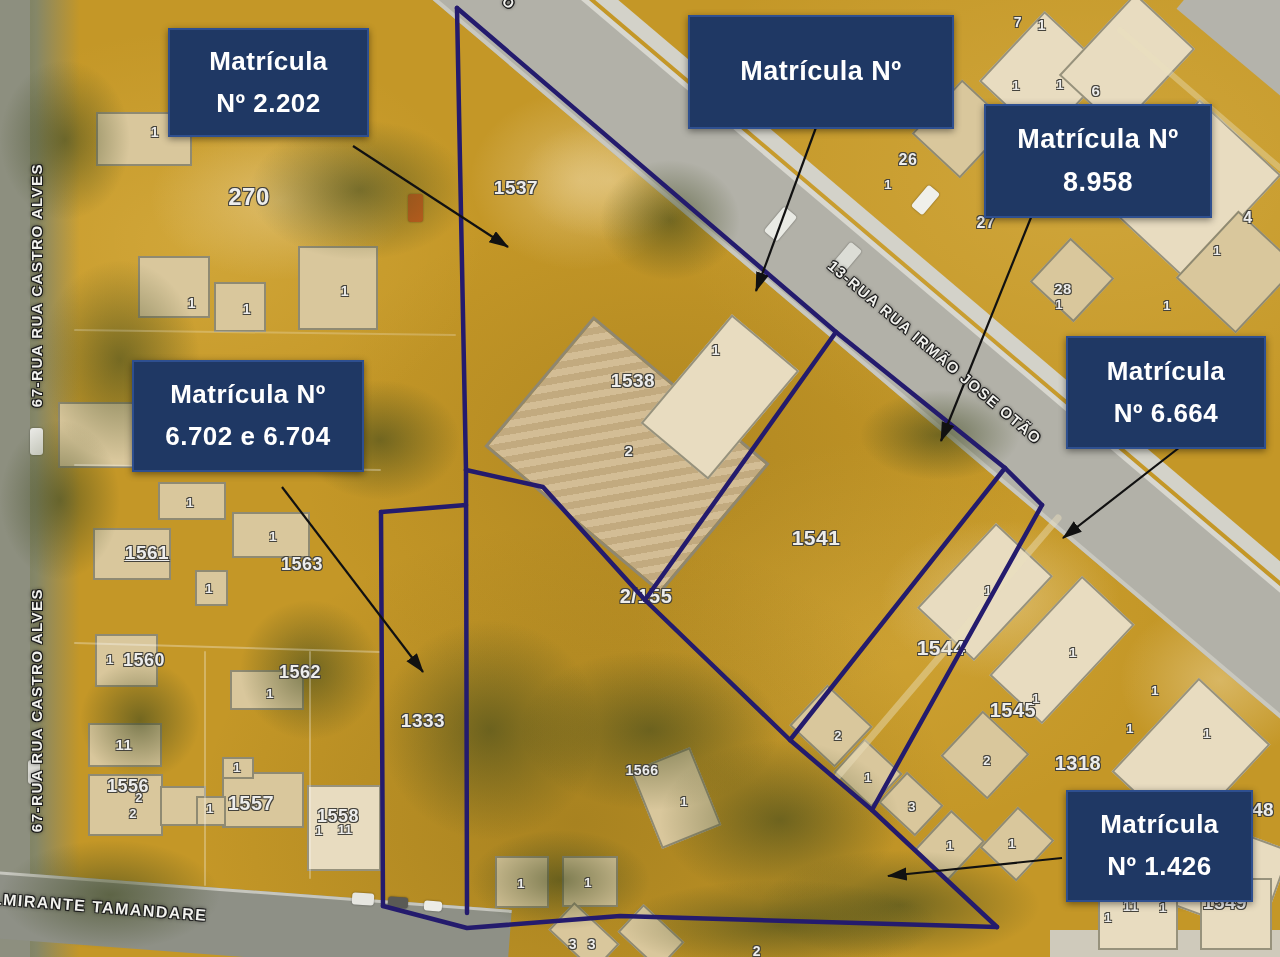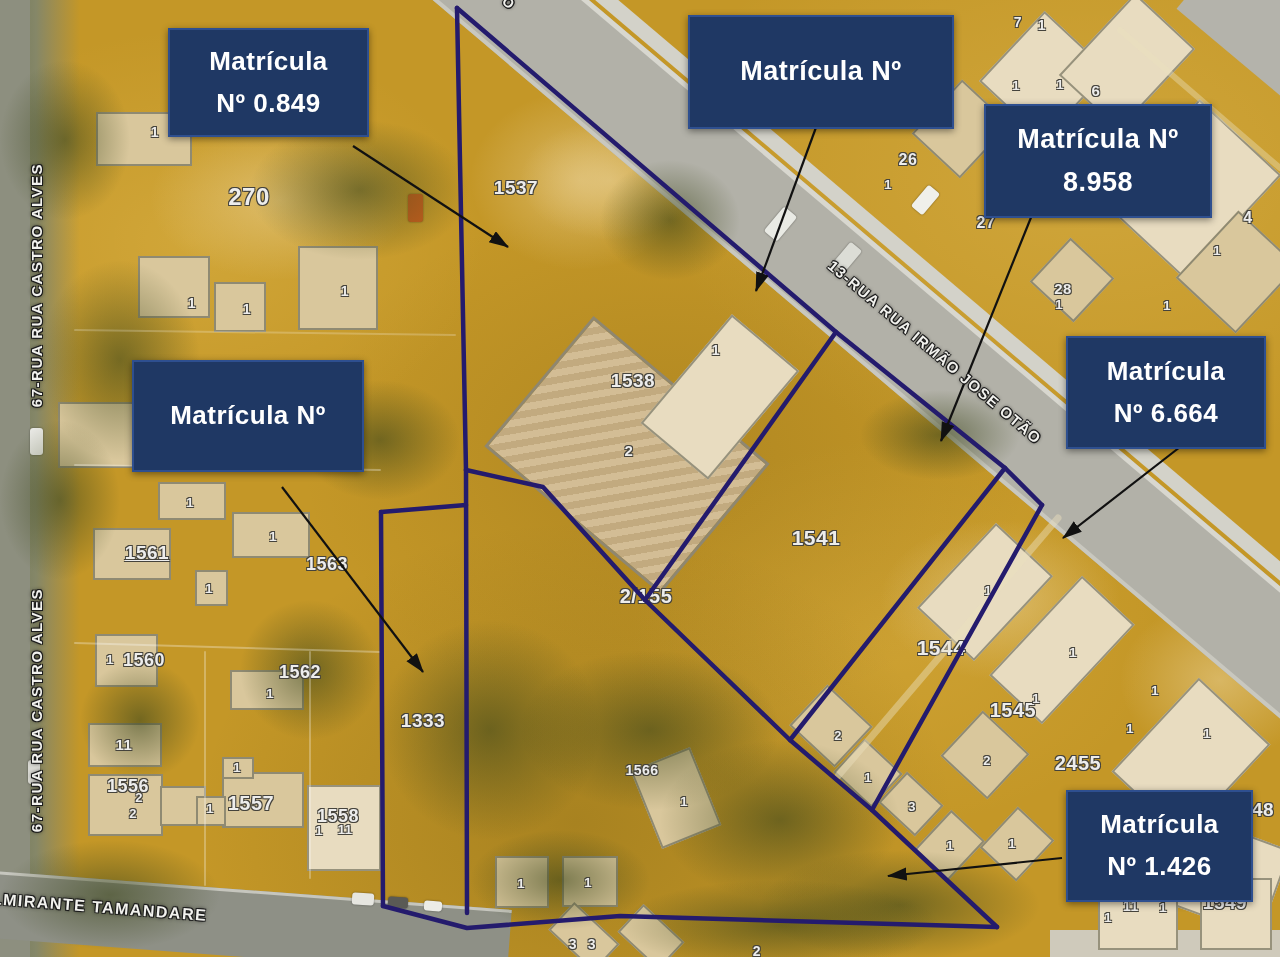--- a/index.html
+++ b/index.html
@@ -161,40 +161,40 @@
       <span class="lot" style="left: 345px; top: 291px; font-size: 14px;">1</span>
       <span class="lot" style="left: 516px; top: 188px; font-size: 19px;">1537</span>
       <span class="lot" style="left: 633px; top: 381px; font-size: 19px;">1538</span>
       <span class="lot" style="left: 716px; top: 350px; font-size: 14px;">1</span>
       <span class="lot" style="left: 629px; top: 450px; font-size: 15px;">2</span>
       <span class="lot" style="left: 646px; top: 596px; font-size: 20px;">2/155</span>
       <span class="lot" style="left: 816px; top: 538px; font-size: 21px;">1541</span>
       <span class="lot" style="left: 941px; top: 648px; font-size: 21px;">1544</span>
       <span class="lot" style="left: 1013px; top: 710px; font-size: 20px;">1545</span>
       <span class="lot" style="left: 1036px; top: 698px; font-size: 13px;">1</span>
-      <span class="lot" style="left: 1078px; top: 763px; font-size: 20px;">2455</span>
+      <span class="lot" style="left: 1078px; top: 763px; font-size: 20px;">1318</span>
       <span class="lot" style="left: 1263px; top: 810px; font-size: 19px;">48</span>
       <span class="lot" style="left: 1225px; top: 903px; font-size: 19px;">1549</span>
       <span class="lot" style="left: 908px; top: 160px; font-size: 16px;">26</span>
       <span class="lot" style="left: 888px; top: 184px; font-size: 13px;">1</span>
       <span class="lot" style="left: 986px; top: 223px; font-size: 16px;">27</span>
       <span class="lot" style="left: 1063px; top: 288px; font-size: 15px;">28</span>
       <span class="lot" style="left: 1059px; top: 304px; font-size: 13px;">1</span>
       <span class="lot" style="left: 1018px; top: 22px; font-size: 14px;">7</span>
       <span class="lot" style="left: 1042px; top: 25px; font-size: 14px;">1</span>
       <span class="lot" style="left: 1016px; top: 85px; font-size: 13px;">1</span>
       <span class="lot" style="left: 1060px; top: 84px; font-size: 13px;">1</span>
       <span class="lot" style="left: 1096px; top: 90px; font-size: 15px;">6</span>
       <span class="lot" style="left: 1248px; top: 218px; font-size: 16px;">4</span>
       <span class="lot" style="left: 1217px; top: 250px; font-size: 13px;">1</span>
       <span class="lot" style="left: 1167px; top: 305px; font-size: 13px;">1</span>
       <span class="lot" style="left: 147px; top: 553px; font-size: 19px; text-decoration: underline;">1561</span>
       <span class="lot" style="left: 190px; top: 502px; font-size: 13px;">1</span>
       <span class="lot" style="left: 273px; top: 536px; font-size: 13px;">1</span>
-      <span class="lot" style="left: 302px; top: 564px; font-size: 18px; margin-left: 25px;">1563</span>
+      <span class="lot" style="left: 302px; top: 564px; font-size: 18px;">1563</span>
       <span class="lot" style="left: 209px; top: 588px; font-size: 13px;">1</span>
       <span class="lot" style="left: 110px; top: 659px; font-size: 13px;">1</span>
       <span class="lot" style="left: 144px; top: 660px; font-size: 18px;">1560</span>
       <span class="lot" style="left: 300px; top: 672px; font-size: 18px;">1562</span>
       <span class="lot" style="left: 270px; top: 693px; font-size: 13px;">1</span>
       <span class="lot" style="left: 423px; top: 721px; font-size: 19px;">1333</span>
       <span class="lot" style="left: 642px; top: 770px; font-size: 14px;">1566</span>
       <span class="lot" style="left: 684px; top: 801px; font-size: 13px;">1</span>
       <span class="lot" style="left: 521px; top: 883px; font-size: 13px;">1</span>
       <span class="lot" style="left: 588px; top: 882px; font-size: 13px;">1</span>
@@ -259,34 +259,35 @@
     </svg>
 
   <span class="street st-left1">67-RUA RUA CASTRO ALVES</span>
   <span class="street st-left2">67-RUA RUA CASTRO ALVES</span>
   <span class="street st-diag">13-RUA RUA IRMÃO JOSE OTÃO</span>
   <span class="street st-bottom">ALMIRANTE TAMANDARE</span>
   <span class="street st-frag">O</span>
 
   <div class="mbox mb1">
     <div>Matrícula</div>
-    <div>Nº 0.849</div>
+    <div>Nº 2.202</div>
   </div>
   <div class="mbox mb2">
     <div>Matrícula Nº</div>
   </div>
   <div class="mbox mb3">
     <div>Matrícula Nº</div>
     <div>8.958</div>
   </div>
   <div class="mbox mb4">
     <div>Matrícula</div>
     <div>Nº 6.664</div>
   </div>
   <div class="mbox mb5">
     <div>Matrícula Nº</div>
+    <div>6.702 e 6.704</div>
   </div>
   <div class="mbox mb6">
     <div>Matrícula</div>
     <div>Nº 1.426</div>
   </div>
 
 </div>
 
 </body></html>

